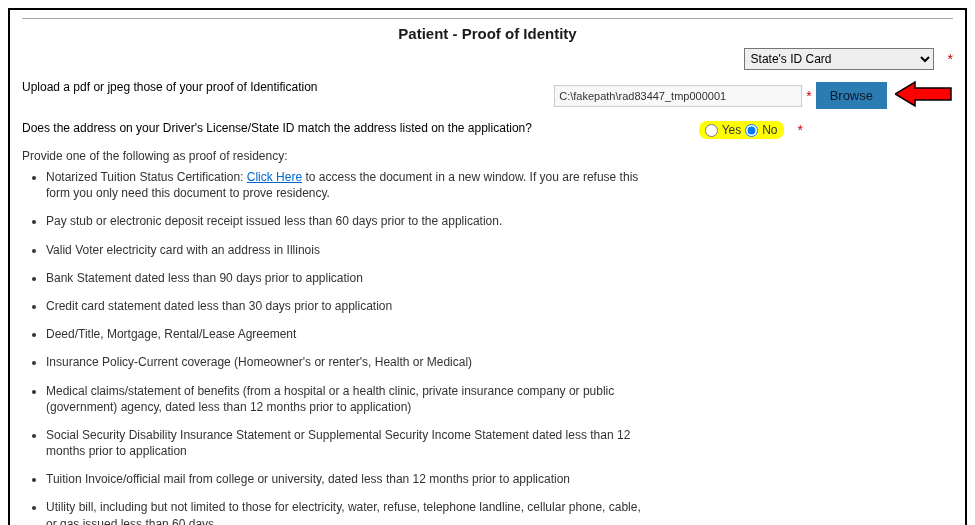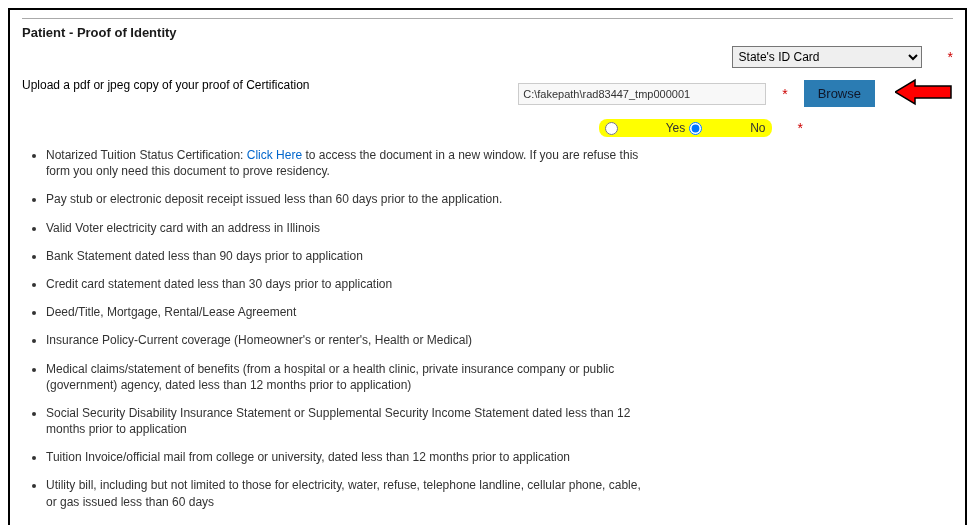--- a/index.html
+++ b/index.html
@@ -14,41 +14,42 @@
     .outer-border {
       border: 2px solid #000;
       padding: 8px 12px 12px 12px;
     }
     .top-line {
       border-top: 1px solid #aaa;
       margin-bottom: 6px;
     }
     .section-title {
       font-weight: bold;
-      font-size: 13px;
+      font-size: 15px;
       color: #1a1a1a;
       margin-bottom: 6px;
+      text-align: center;
     }
     .form-row {
       display: flex;
       align-items: flex-start;
       margin-bottom: 10px;
       position: relative;
     }
     .form-label {
       flex: 1;
       font-size: 12px;
       color: #000;
       padding-right: 10px;
       max-width: 620px;
     }
     .form-control-area {
       display: flex;
       align-items: center;
-      gap: 16px;
+      gap: 4px;
     }
     select {
       font-size: 12px;
       padding: 2px;
       width: 190px;
       border: 1px solid #767676;
     }
     .req-asterisk {
       color: #c00;
       font-size: 14px;
@@ -76,37 +77,38 @@
       margin-left: 4px;
     }
     .radiogroup {
       background: #ffff00;
       padding: 2px 6px;
       border-radius: 8px;
       display: inline-flex;
       align-items: center;
       gap: 4px;
     }
-    .radiogroup label { font-size: 12px; margin-left: 44px; }
+    .radiogroup label { font-size: 12px; }
     .subtext {
       font-size: 12px;
       margin: 6px 0;
     }
     ul.proof-list {
       list-style: disc;
       padding-left: 24px;
       max-width: 620px;
     }
     ul.proof-list li {
       font-size: 12px;
       margin-bottom: 12px;
       line-height: 1.35;
     }
     a.link {
       color: #0066cc;
+      text-decoration: underline;
       cursor: pointer;
     }
     .file-asterisk-inline {
       color: #c00;
       font-size: 14px;
     }
   </style>
 </head>
 <body>
 
@@ -117,45 +119,47 @@
   <div class="form-row">
     <div class="form-control-area" style="margin-left:auto;">
       <select>
         <option>State's ID Card</option>
       </select>
       <span class="req-asterisk">*</span>
     </div>
   </div>
 
   <div class="form-row">
-    <div class="form-label">Upload a pdf or jpeg copy of your proof of Certification</div>
+    <div class="form-label">Upload a pdf or jpeg those of your proof of Identification</div>
     <div class="form-control-area" style="margin-left:auto;">
       <div class="file-display">C:\fakepath\rad83447_tmp000001</div>
       <span class="file-asterisk-inline">*</span>
       <button class="browse-btn">Browse</button>
       <span class="arrow">
         <svg width="58" height="28" viewBox="0 0 58 28">
           <polygon points="0,14 20,2 20,8 56,8 56,20 20,20 20,26" fill="#ff0000" stroke="#000" stroke-width="1.5"></polygon>
         </svg>
       </span>
     </div>
   </div>
 
   <div class="form-row">
+    <div class="form-label">Does the address on your Driver's License/State ID match the address listed on the application?</div>
     <div class="form-control-area" style="margin-left:auto; margin-right:150px;">
       <span class="radiogroup">
         <input type="radio" name="addr" style="">
         <label>Yes</label>
         <input type="radio" name="addr" checked="" style="">
         <label>No</label>
       </span>
       <span class="req-asterisk">*</span>
     </div>
   </div>
 
+  <div class="subtext">Provide one of the following as proof of residency:</div>
 
   <ul class="proof-list">
     <li>
       <span>Notarized Tuition Status Certification: </span><a class="link">Click Here</a><span> to access the document in a new window. If you are refuse this form you only need this document to prove residency.</span>
     </li>
     <li>Pay stub or electronic deposit receipt issued less than 60 days prior to the application.</li>
     <li>Valid Voter electricity card with an address in Illinois</li>
     <li>Bank Statement dated less than 90 days prior to application</li>
     <li>Credit card statement dated less than 30 days prior to application</li>
     <li>Deed/Title, Mortgage, Rental/Lease Agreement</li>

